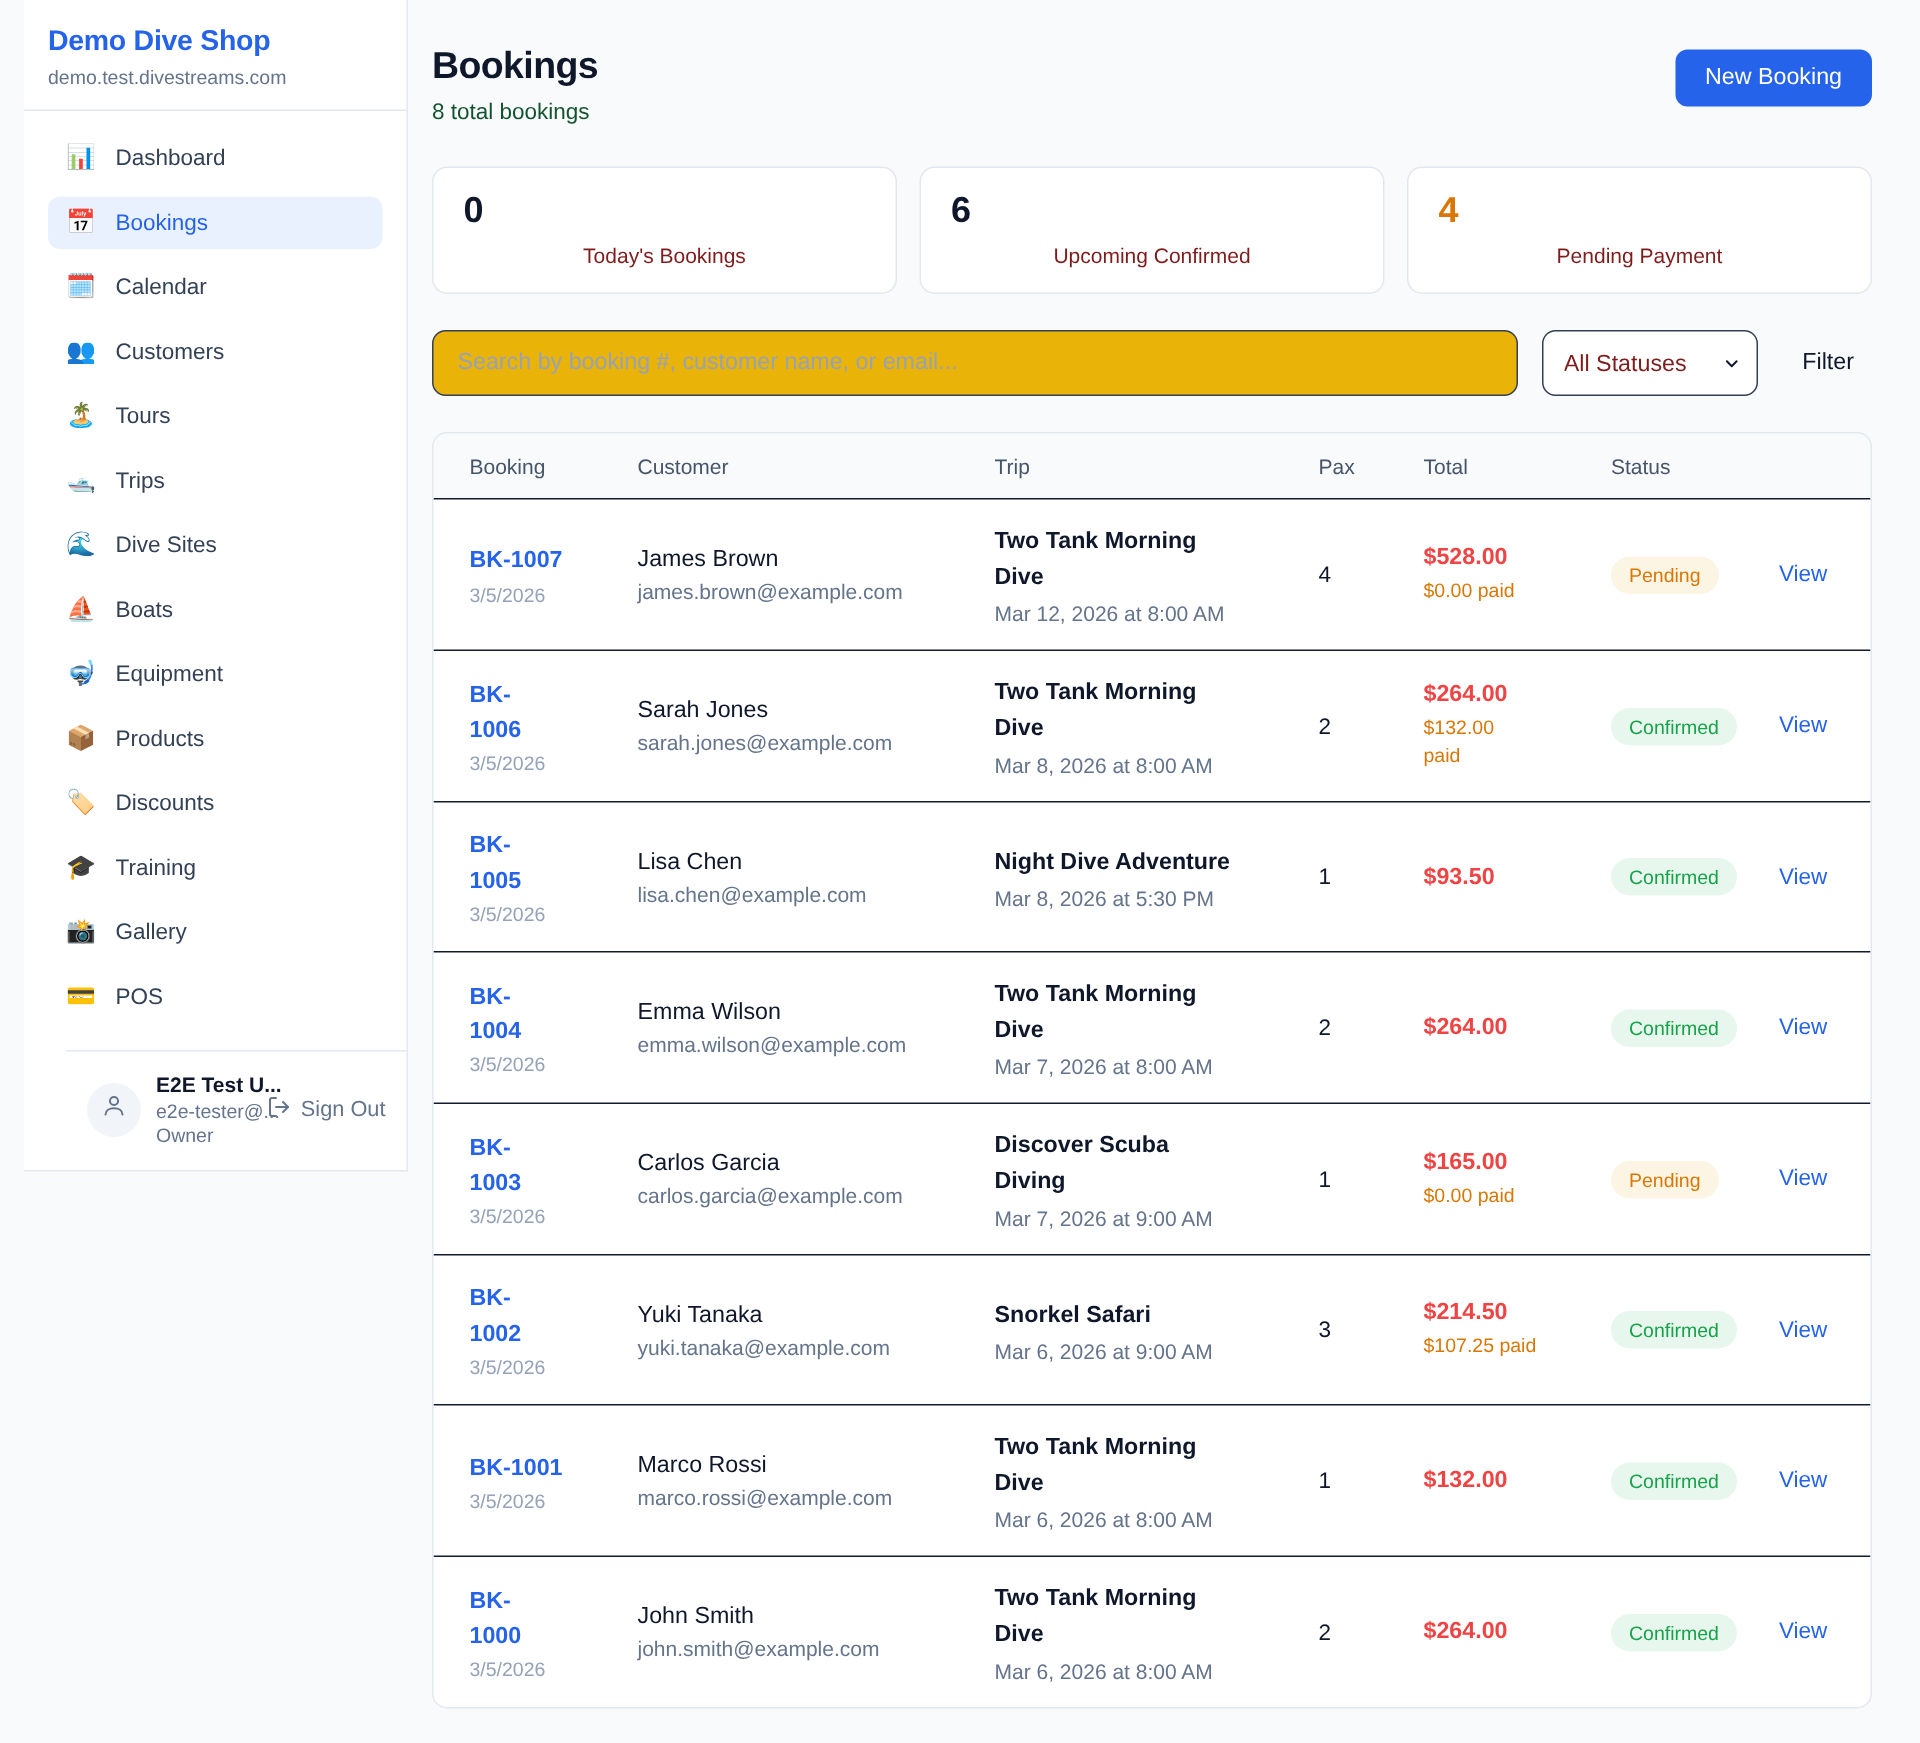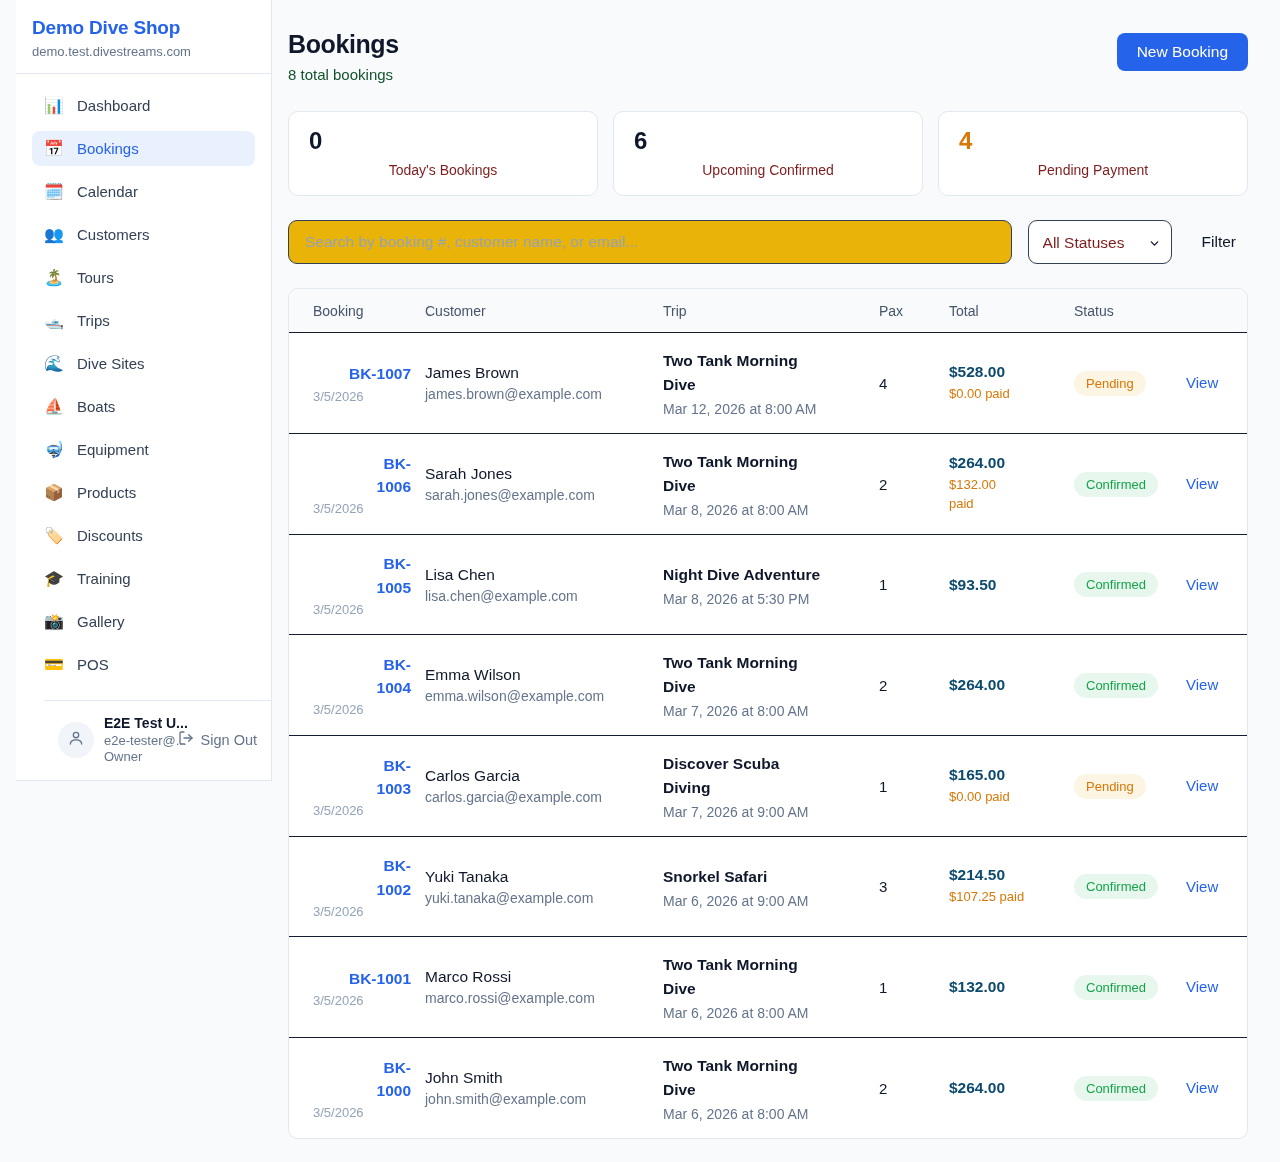--- a/index.html
+++ b/index.html
@@ -104,28 +104,28 @@
   .tgrid { display:grid; grid-template-columns:112px 238px 216px 70px 125px 112px 1fr; }
   .thead {
     padding:0 24px; height:44px; align-items:center;
     background:#f8fafc; color:#475569; font-size:14px;
     border-bottom:1px solid #141b2d;
   }
   .trow { padding:16px 24px; min-height:100px; align-items:center; }
   .trow:not(:last-child) { border-bottom:1px solid #141b2d; }
   .cell { padding-right:14px; }
   .preline { white-space:pre-line; }
-  .bk-id { color:#2563eb; font-size:15.5px; font-weight:600; line-height:1.5; cursor:pointer;text-align:right; }
+  .bk-id { color:#2563eb; font-size:15.5px; font-weight:600; line-height:1.5; cursor:pointer; }
   .bk-date { color:#94a3b8; font-size:13px; margin-top:3px; }
   .cust-name { font-size:15.5px; color:#0f172a; font-weight:500; }
   .cust-email { font-size:14px; color:#64748b; margin-top:4px; }
   .trip-name { font-size:15.5px; color:#0f172a; font-weight:600; line-height:1.55; }
   .trip-when { font-size:14px; color:#64748b; margin-top:4px; }
   .pax { font-size:15px; color:#0f172a; }
-  .total-amt { font-size:15.5px; font-weight:700; color:#0c4a6e; }
+  .total-amt { font-size:15.5px; font-weight:700; color:#ef4444; }
   .total-paid { font-size:13px; color:#d97706; margin-top:4px; line-height:1.45; }
   .total-paid:empty { display:none; }
   .badge {
     display:inline-block; padding:5px 12px; border-radius:999px;
     font-size:13px; font-weight:500; white-space:nowrap;
   }
   .badge[data-status="Pending"]   { background:#fdf5e3; color:#d97706; }
   .badge[data-status="Confirmed"] { background:#e8f7ee; color:#16a34a; }
   .view-link { color:#2563eb; font-size:15px; font-weight:500; cursor:pointer; white-space:nowrap; }
 </style>

